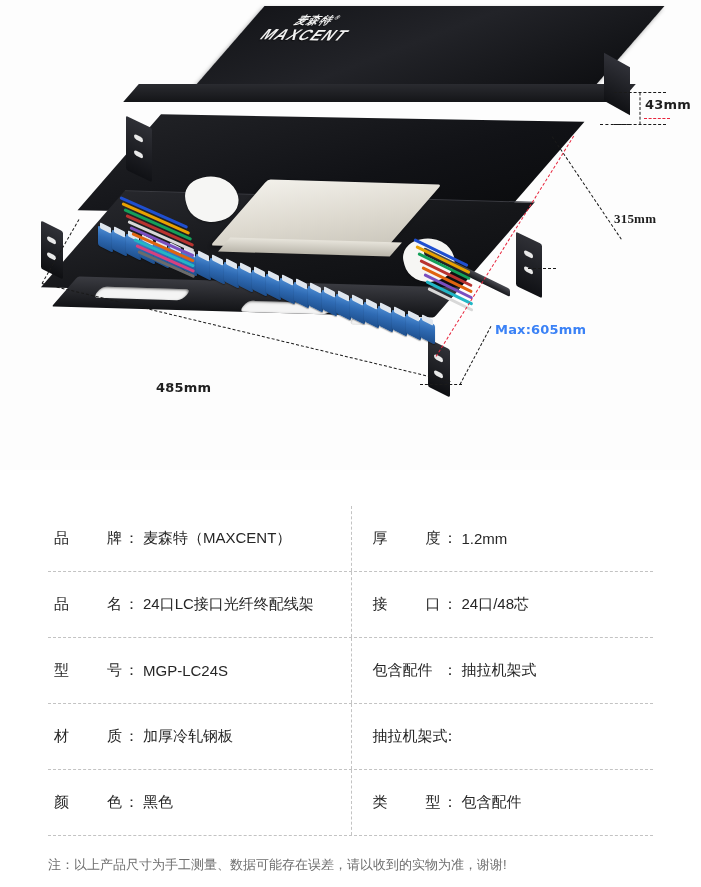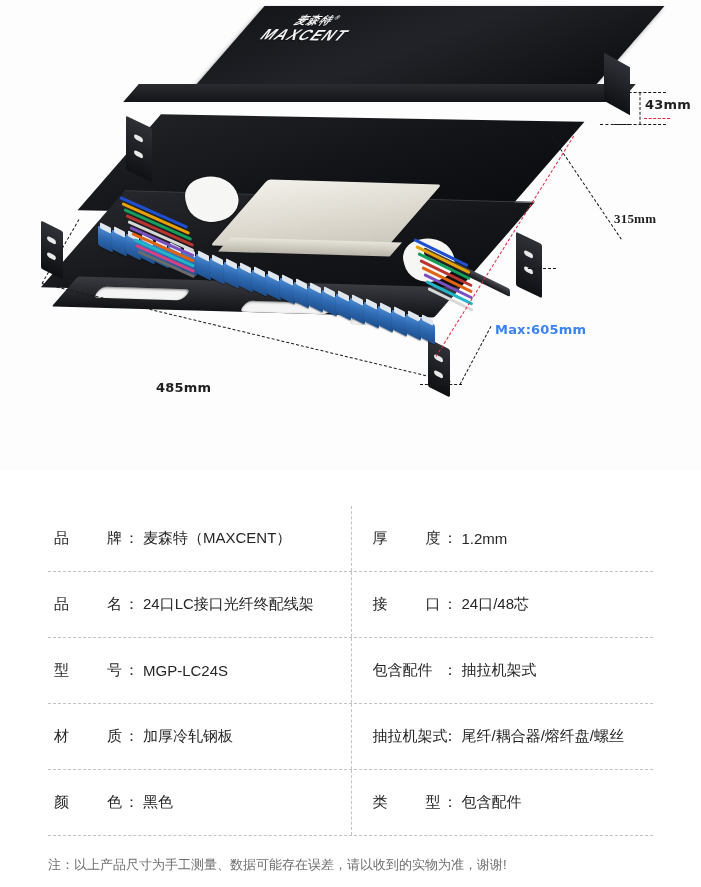--- a/index.html
+++ b/index.html
@@ -437,21 +437,20 @@
   <div class="spec-row">
     <div class="spec-divider"></div>
     <div class="spec-cell left">
       <span class="lbl w2">材 质</span>
         <span class="colon">：</span>
         <span class="val">加厚冷轧钢板</span>
     </div>
     <div class="spec-cell right">
       <span class="lbl w4">抽拉机架式</span>
         <span class="colon">：</span>
-        <span class="val">尾纤/耦合器/熔纤盘/螺丝</span>
     </div>
   </div>
 
   <div class="spec-row">
     <div class="spec-divider"></div>
     <div class="spec-cell left">
       <span class="lbl w2">颜 色</span>
         <span class="colon">：</span>
         <span class="val">黑色</span>
     </div>

